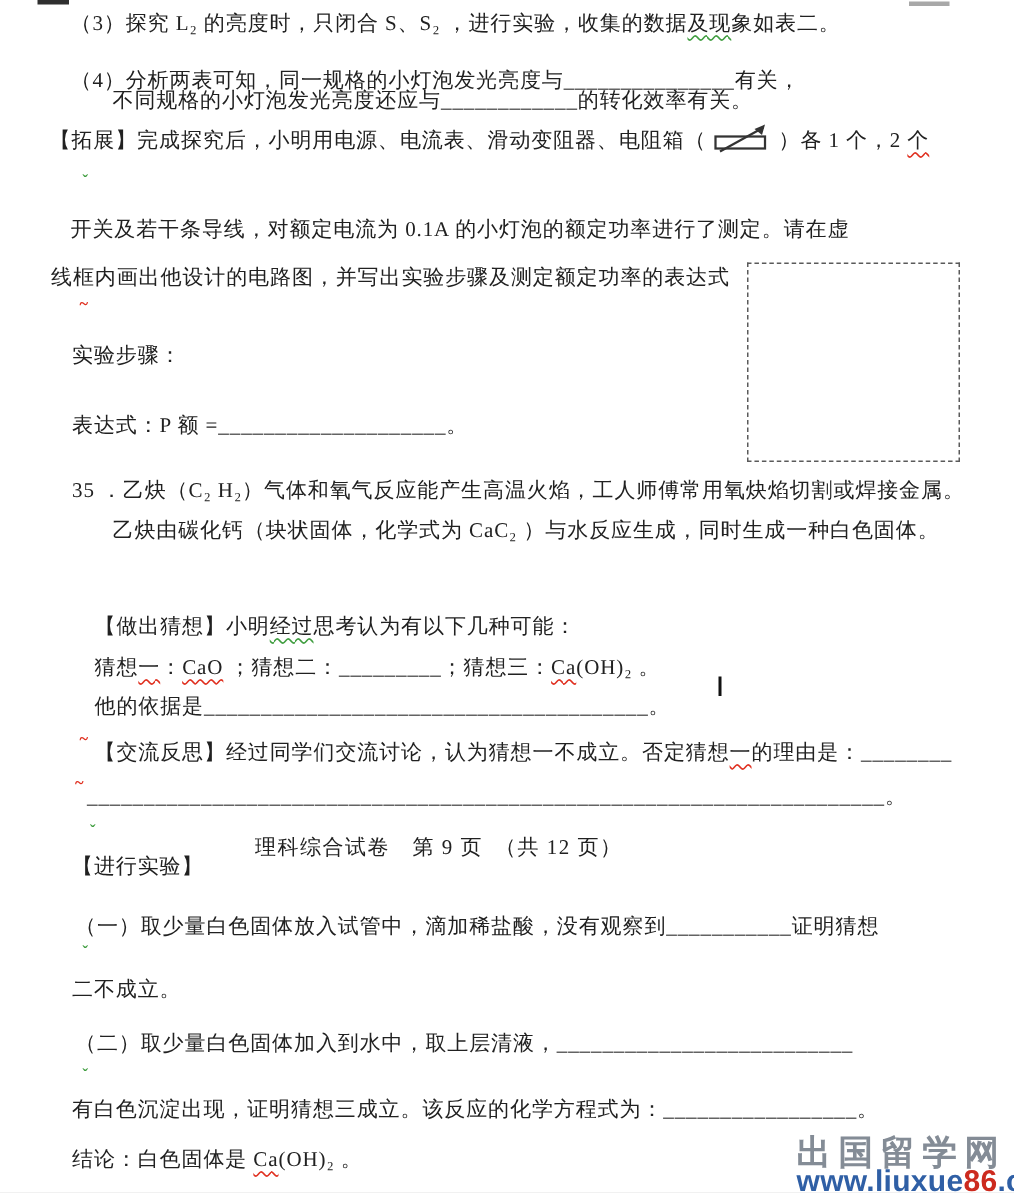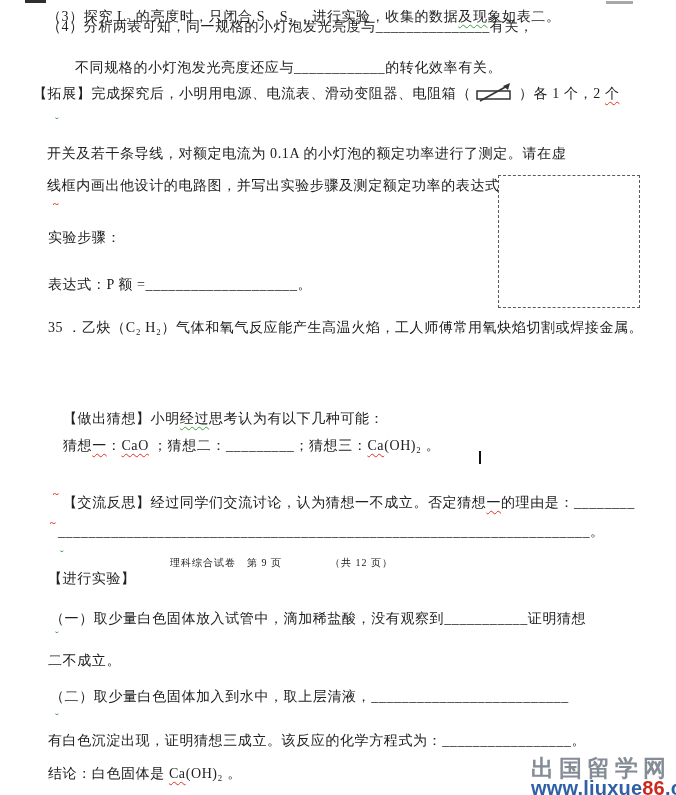--- a/index.html
+++ b/index.html
@@ -26,21 +26,21 @@
     position:absolute; left:498px; top:175px; width:140px; height:131px;
     border:1px dashed #5a5a5a; background:#fff;
   }
   .cursor { position:absolute; left:479px; top:451px; width:2px; height:13px; background:#111; }
   .mark { position:absolute; font-weight:bold; font-size:11px; line-height:10px; }
   .mark.red { color:#e03020; }
   .mark.green { color:#3f9d3f; }
   .edge { position:absolute; }
   .edge-l { left:25px; top:0; width:21px; height:3px; background:#2f2f2f; }
   .edge-r { left:606px; top:1px; width:27px; height:3px; background:#a8a8a8; }
-  .footer-item { position:absolute; font-size:10px; letter-spacing:1px; white-space:nowrap; }
+  .footer-item { position:absolute; font-size:14px; letter-spacing:1px; white-space:nowrap; }
   .wm-name {
     position:absolute; left:531px; top:753px; color:#848c96; font-size:23px;
     font-weight:bold; letter-spacing:5px; white-space:nowrap;
     font-family:"Liberation Sans","DejaVu Sans",sans-serif;
   }
   .wm-url {
     position:absolute; left:531px; top:777px; color:#2f5fa5; font-size:20px;
     font-weight:bold; letter-spacing:0.2px; white-space:nowrap;
     font-family:"Liberation Sans","DejaVu Sans",sans-serif;
   }
@@ -50,52 +50,54 @@
 </head>
 <body>
 
 <div class="page">
 
   <div class="edge edge-l"></div>
   <div class="edge edge-r"></div>
 
   <div class="ln" style="left:47px;top:8px"><span>（3）探究 L₂ 的亮度时，只闭合 S、S₂ ，进行实验，收集的数据</span><span class="wavy-green">及现</span><span>象如表二。</span></div>
 
-  <div class="ln" style="left:47px;top:18px">（4）分析两表可知，同一规格的小灯泡发光亮度与_______________有关，</div>
+  <div class="ln" style="left:47px;top:46px">（4）分析两表可知，同一规格的小灯泡发光亮度与_______________有关，</div>
 
   <div class="ln" style="left:75px;top:59px">不同规格的小灯泡发光亮度还应与____________的转化效率有关。</div>
 
   <div class="ln" style="left:33px;top:82px"><span>【拓展】完成探究后，小明用电源、电流表、滑动变阻器、电阻箱（</span><svg class="rheostat" width="44" height="20" viewBox="0 0 44 20">
         <rect x="4" y="9" width="33" height="8" fill="none" stroke="#333" stroke-width="1.5"></rect>
         <line x1="7" y1="19" x2="36" y2="3" stroke="#333" stroke-width="1.5"></line>
         <polygon points="37,1 30,4 35,8" fill="#333"></polygon>
       </svg><span>）各 1 个，2 </span><span class="wavy-red">个</span></div>
 
   <div class="ln" style="left:47px;top:145px">开关及若干条导线，对额定电流为 0.1A 的小灯泡的额定功率进行了测定。请在虚</div>
 
-  <div class="ln" style="left:47px;top:177px">线框内画出他设计的电路图，并写出实验步骤及测定额定功率的表达式</div>
+  <div class="ln" style="left:34px;top:177px">线框内画出他设计的电路图，并写出实验步骤及测定额定功率的表达式</div>
 
   <span class="mark red" style="left:53px;top:198px">~</span>
 
   <div class="ln" style="left:48px;top:229px">实验步骤：</div>
 
   <div class="ln" style="left:48px;top:276px">表达式：P 额 =____________________。</div>
 
   <div class="dashedbox"></div>
 
   <div class="ln" style="left:48px;top:319px">35 ．乙炔（C₂ H₂）气体和氧气反应能产生高温火焰，工人师傅常用氧炔焰切割或焊接金属。</div>
 
+  <div class="ln" style="left:75px;top:346px">乙炔由碳化钙（块状固体，化学式为 CaC₂ ）与水反应生成，同时生成一种白色固体。</div>
 
 
   <div class="ln" style="left:63px;top:410px"><span>【做出猜想】小明</span><span class="wavy-green">经过</span><span>思考认为有以下几种可能：</span></div>
 
   <div class="ln" style="left:63px;top:437px"><span>猜想</span><span class="wavy-red">一</span><span>：</span><span class="wavy-red">CaO</span><span> ；猜想二：_________；猜想三：</span><span class="wavy-red">Ca</span><span>(OH)₂ 。</span></div>
 
   <div class="cursor"></div>
 
+  <div class="ln" style="left:63px;top:463px">他的依据是_______________________________________。</div>
 
   <span class="mark red" style="left:53px;top:488px">~</span>
 
   <div class="ln" style="left:63px;top:494px"><span>【交流反思】经过同学们交流讨论，认为猜想一不成立。否定猜想</span><span class="wavy-red">一</span><span>的理由是：________</span></div>
 
   <span class="mark red" style="left:50px;top:517px">~</span>
 
   <div class="ln" style="left:58px;top:523px">______________________________________________________________________。</div>
 
   <div class="footer-item" style="left:170px;top:556px">理科综合试卷　第 9 页</div>

